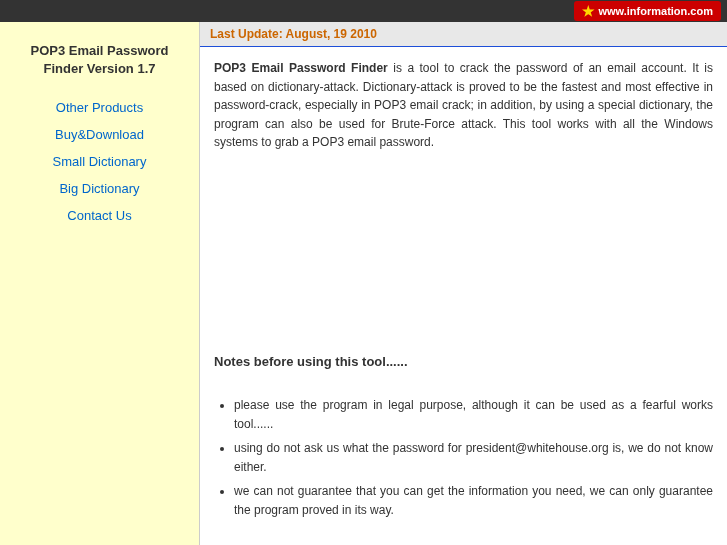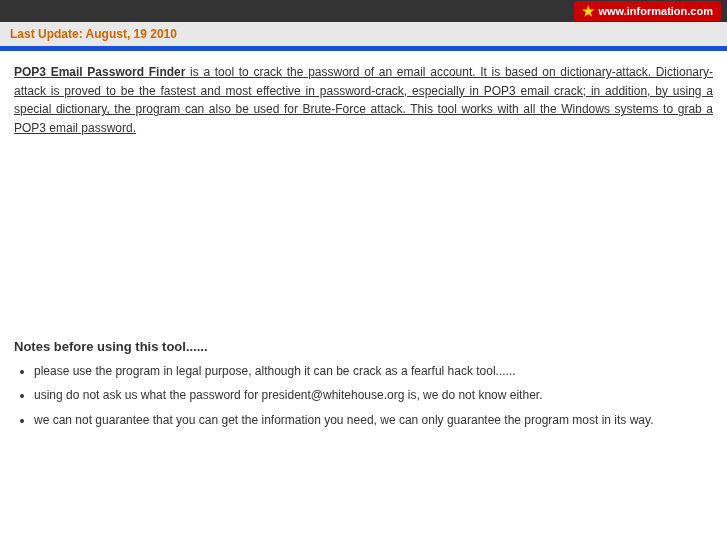--- a/index.html
+++ b/index.html
@@ -77,49 +77,48 @@
     }
     #content-area {
       flex: 1;
       background: #fff;
       display: flex;
       flex-direction: column;
       overflow: hidden;
     }
     #update-bar {
       background: #e8e8e8;
-      border-bottom: 5px solid #1d4ed8;
+      border-bottom: 1px solid #1d4ed8;
       padding: 5px 10px;
       font-size: 12px;
       color: #cc6600;
       font-weight: bold;
     }
     #main-content {
       flex: 1;
       padding: 12px 14px;
       overflow-y: auto;
       font-size: 12px;
       color: #333;
       line-height: 1.55;
     }
     #intro-paragraph {
       text-align: justify;
       margin-bottom: 32px;
-      text-decoration: underline;
     }
     #intro-paragraph .bold-title {
       font-weight: bold;
     }
     #notes-section {
       margin-top: 200px;
     }
     #notes-title {
       font-weight: bold;
       font-size: 13px;
-      margin-bottom: 4px;
+      margin-bottom: 24px;
       color: #333;
     }
     #notes-list {
       padding-left: 20px;
     }
     #notes-list li {
       margin-bottom: 6px;
       text-align: justify;
     }
   </style>
@@ -130,36 +129,44 @@
 
   <div id="top-bar">
     <div id="logo-badge">
       <span class="star">★</span>
       <span>www.information.com</span>
     </div>
   </div>
 
   <div id="main-wrapper">
 
+    <div id="sidebar">
+      <div id="sidebar-title">POP3 Email Password Finder Version 1.7</div>
+      <a class="sidebar-link">Other Products</a>
+      <a class="sidebar-link">Buy&amp;Download</a>
+      <a class="sidebar-link">Small Dictionary</a>
+      <a class="sidebar-link">Big Dictionary</a>
+      <a class="sidebar-link">Contact Us</a>
+    </div>
 
     <div id="content-area">
 
       <div id="update-bar">
         <span>Last Update: August, 19 2010</span>
       </div>
 
       <div id="main-content">
         <div id="intro-paragraph">
           <span class="bold-title">POP3 Email Password Finder</span><span> is a tool to crack the password of an email account. It is based on dictionary-attack. Dictionary-attack is proved to be the fastest and most effective in password-crack, especially in POP3 email crack; in addition, by using a special dictionary, the program can also be used for Brute-Force attack. This tool works with all the Windows systems to grab a POP3 email password.</span>
         </div>
 
         <div id="notes-section">
           <div id="notes-title">Notes before using this tool......</div>
           <ul id="notes-list">
-            <li>please use the program in legal purpose, although it can be crack as a fearful hack tool......</li>
+            <li>please use the program in legal purpose, although it can be used as a fearful works tool......</li>
             <li>using do not ask us what the password for president@whitehouse.org is, we do not know either.</li>
-            <li>we can not guarantee that you can get the information you need, we can only guarantee the program most in its way.</li>
+            <li>we can not guarantee that you can get the information you need, we can only guarantee the program proved in its way.</li>
           </ul>
         </div>
       </div>
     </div>
   </div>
 </div>
 
 </body></html>

